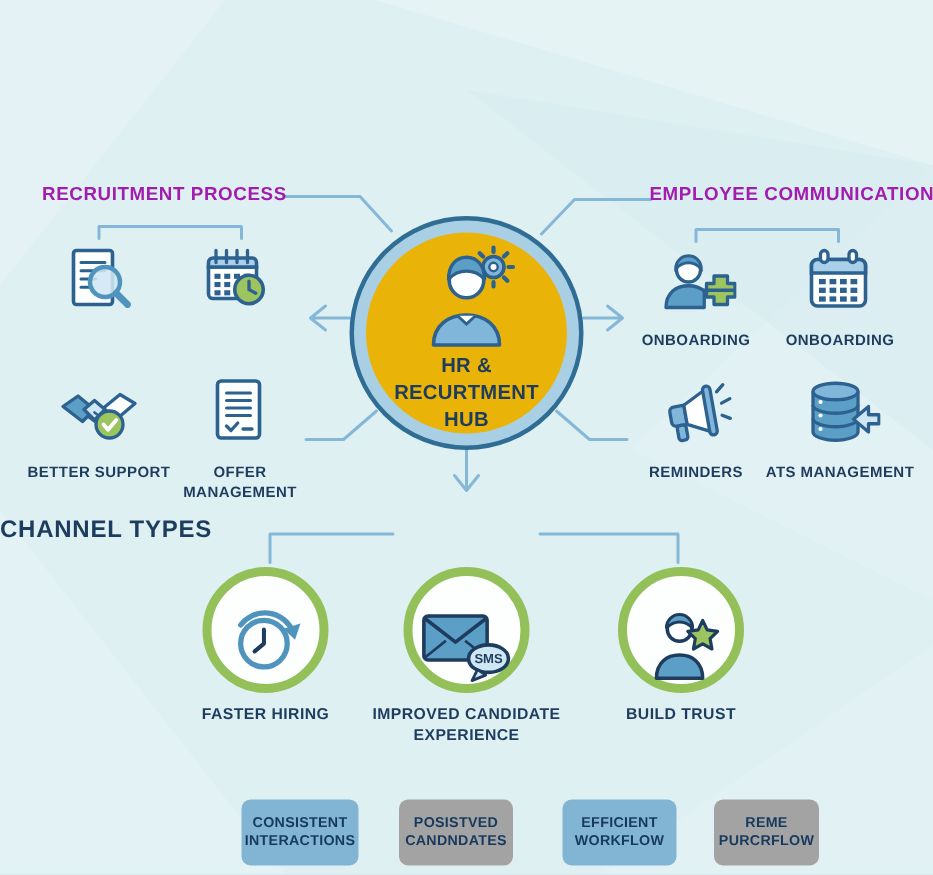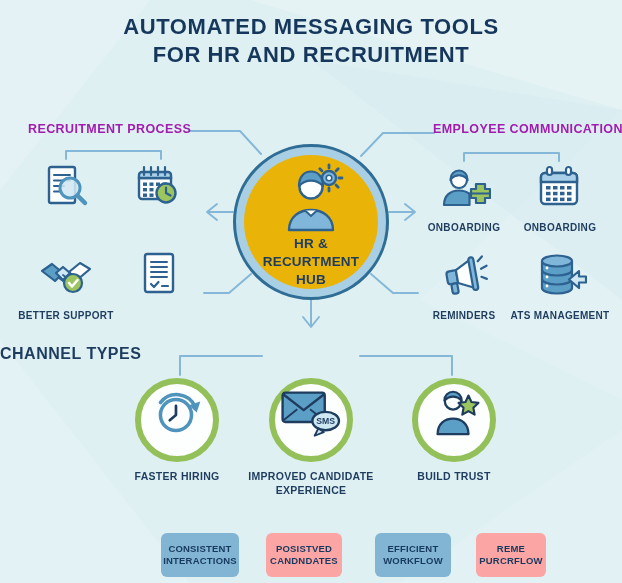--- a/index.html
+++ b/index.html
@@ -35,30 +35,30 @@
     font-size:13.5px; line-height:18px; font-weight:bold; color:#1d3c5e;
     text-align:center; white-space:pre-line; margin-top:2px; letter-spacing:.2px;
   }
   .channel-header {
     position:absolute; top:345px; left:0; width:622px; text-align:left;
     font-size:16px; font-weight:bold; color:#1d3c5e; letter-spacing:.5px;
   }
   .channel-circle {
     position:absolute; top:378px; width:84px; height:84px; border-radius:50%;
     background:#fdfefe; border:6px solid #94c05a;
-    display:flex; align-items:flex-start; justify-content:center;
+    display:flex; align-items:flex-end; justify-content:center;
   }
   .circle-label { position:absolute; top:470px; font-size:10.5px; line-height:13.5px; letter-spacing:.3px; }
   .step {
     position:absolute; top:533px; height:44px; border-radius:6px;
     display:flex; align-items:center; justify-content:center;
     font-size:9.5px; line-height:12px; letter-spacing:.2px; color:#17395e;margin-left:48px;
   }
   .step-blue { background:#82b5d3; }
-  .step-green { background:#fca5a5; }
+  .step-green { background:#a3a3a3; }
 </style>
 </head>
 <body>
 
 <div class="canvas">
 
   <svg class="bg-svg" width="622" height="583">
     <polygon points="250,0 622,110 622,0" fill="#ffffff" opacity="0.22"></polygon>
     <polygon points="622,110 622,400 420,300" fill="#ffffff" opacity="0.10"></polygon>
     <polygon points="0,0 150,0 0,190" fill="#ffffff" opacity="0.16"></polygon>
@@ -77,22 +77,20 @@
     <path d="M233 212 H209 M217 204 L207 212 L217 220"></path>
     <path d="M389 212 H413 M405 204 L415 212 L405 220"></path>
     <path d="M311 299 V325 M303 317 L311 327 L319 317"></path>
     <path d="M262 356 H180 V375"></path>
     <path d="M360 356 H452 V375"></path>
     <path d="M196 555 H209 M203 549 L211 555 L203 561"></path>
     <path d="M301 555 H319 M313 549 L321 555 L313 561"></path>
     <path d="M408 555 H420 M414 549 L422 555 L414 561"></path>
   </svg>
 
-  <div class="title">AUTOMATED MESSAGING TOOLS
-FOR HR AND RECRUITMENT</div>
 
   <div class="section-header" style="left:28px; top:122px;">RECRUITMENT PROCESS</div>
   <div class="section-header" style="left:433px; top:122px;">EMPLOYEE COMMUNICATION</div>
 
   <div class="item" style="left:16px; top:162px; width:100px;">
     <svg width="54" height="54" viewBox="0 0 54 54">
       <rect x="10" y="5" width="26" height="36" rx="2" fill="#fdfefe" stroke="#2d618f" stroke-width="2.4"></rect>
       <path d="M15 13h16M15 18.5h16M15 24h10M15 29.5h8" stroke="#2d618f" stroke-width="2" stroke-linecap="round" fill="none"></path>
       <circle cx="31" cy="26" r="10" fill="#cfe7f3" fill-opacity="0.88" stroke="#4f94bd" stroke-width="3"></circle>
       <line x1="38.5" y1="33.5" x2="46" y2="41" stroke="#4f94bd" stroke-width="4.5" stroke-linecap="round"></line>
@@ -131,20 +129,22 @@
     <span class="label">BETTER SUPPORT</span>
   </div>
 
   <div class="item" style="left:110px; top:250px; width:100px;">
     <svg width="54" height="54" viewBox="0 0 54 54">
       <rect x="12" y="4" width="28" height="38" rx="2.5" fill="#fdfefe" stroke="#2d618f" stroke-width="2.4"></rect>
       <path d="M18 12h16M18 17h16M18 22h16M18 27h16" stroke="#2d618f" stroke-width="2" stroke-linecap="round" fill="none"></path>
       <path d="M18 34l3 3 4.5-5" fill="none" stroke="#2d618f" stroke-width="2.2" stroke-linecap="round" stroke-linejoin="round"></path>
       <path d="M29 36h6" stroke="#2d618f" stroke-width="2.2" stroke-linecap="round"></path>
     </svg>
+    <span class="label">OFFER
+MANAGEMENT</span>
   </div>
 
   <div class="item" style="left:414px; top:162px; width:100px;">
     <svg width="54" height="54" viewBox="0 0 54 54">
       <circle cx="22" cy="18" r="8" fill="#fdfefe" stroke="#2d618f" stroke-width="2.2"></circle>
       <path d="M13.5 17a8.5 8.5 0 0 1 17 0c-3-2.8-5-3.8-8.5-3.8s-5.5 1-8.5 3.8z" fill="#5b9ec6" stroke="#2d618f" stroke-width="2"></path>
       <path d="M7 43c0-9.5 6.5-14.5 15-14.5 4.5 0 8 1.3 10.5 3.5V43z" fill="#5b9ec6" stroke="#2d618f" stroke-width="2.2" stroke-linejoin="round"></path>
       <path d="M34 27h5v-5h9v5h5v9h-5v5h-9v-5h-5z" fill="#9cc45f" stroke="#2d618f" stroke-width="2.2" stroke-linejoin="round"></path>
       <path d="M32 31.5h20" stroke="#2d618f" stroke-width="2.2" stroke-linecap="round"></path>
     </svg>

